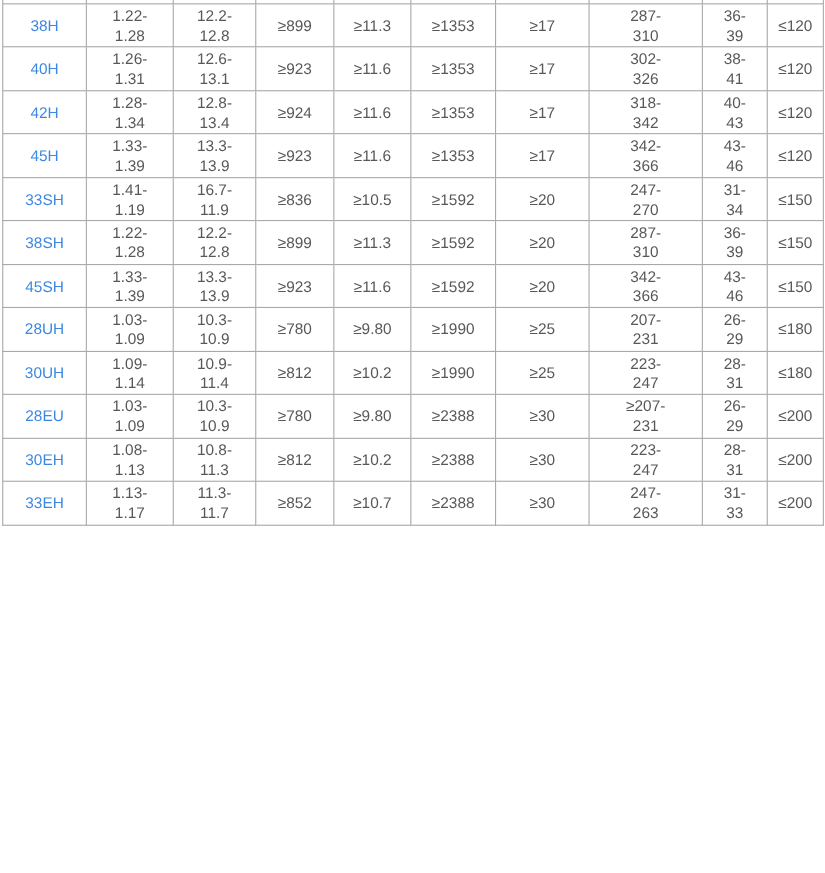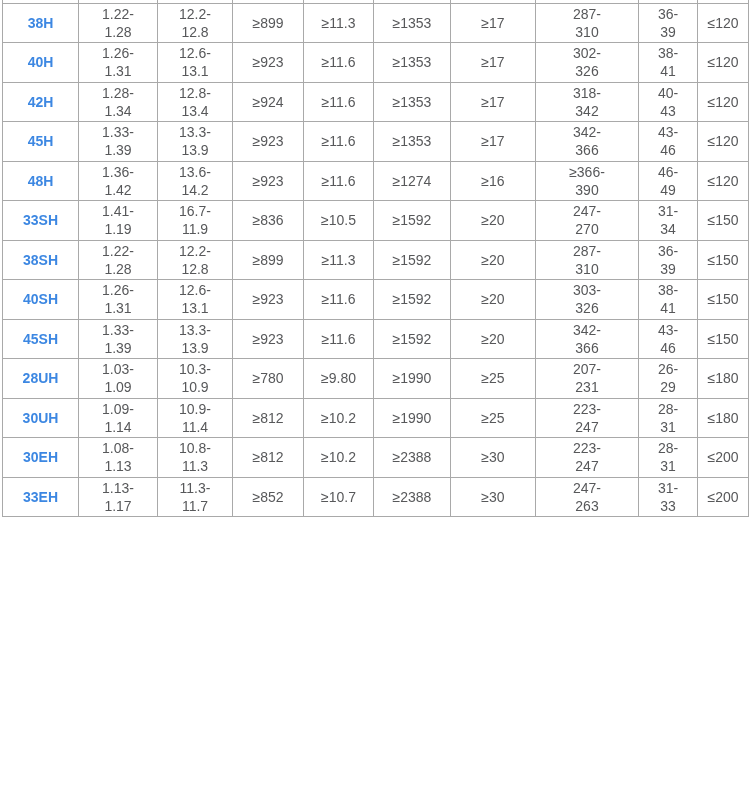--- a/index.html
+++ b/index.html
@@ -31,21 +31,21 @@
     vertical-align: middle;
     padding: 0 2px;
     font-size: 14px;
     line-height: 18px;
     color: var(--value-color, #57585a);
     white-space: pre-line;
     overflow: hidden;
   }
   table.spec-table td.grade {
     color: var(--grade-color, #3c87e2);
-    font-weight: bold;
+    font-weight: normal;
     white-space: nowrap;
   }
 </style>
 </head>
 <body style="background: rgb(255, 255, 255);">
 
 <div class="viewport">
   <table class="spec-table">
     <colgroup>
       <col style="width:76px">
@@ -130,36 +130,20 @@
           <td>≥11.6</td>
           <td>≥1353</td>
           <td>≥17</td>
           <td>342-
 366</td>
           <td>43-
 46</td>
           <td>≤120</td>
         </tr>
         <tr>
-          <td class="grade">48H</td>
-          <td>1.36-
-1.42</td>
-          <td>13.6-
-14.2</td>
-          <td>≥923</td>
-          <td>≥11.6</td>
-          <td>≥1274</td>
-          <td>≥16</td>
-          <td>≥366-
-390</td>
-          <td>46-
-49</td>
-          <td>≤120</td>
-        </tr>
-        <tr>
           <td class="grade">33SH</td>
           <td>1.41-
 1.19</td>
           <td>16.7-
 11.9</td>
           <td>≥836</td>
           <td>≥10.5</td>
           <td>≥1592</td>
           <td>≥20</td>
           <td>247-
@@ -178,36 +162,20 @@
           <td>≥11.3</td>
           <td>≥1592</td>
           <td>≥20</td>
           <td>287-
 310</td>
           <td>36-
 39</td>
           <td>≤150</td>
         </tr>
         <tr>
-          <td class="grade">40SH</td>
-          <td>1.26-
-1.31</td>
-          <td>12.6-
-13.1</td>
-          <td>≥923</td>
-          <td>≥11.6</td>
-          <td>≥1592</td>
-          <td>≥20</td>
-          <td>303-
-326</td>
-          <td>38-
-41</td>
-          <td>≤150</td>
-        </tr>
-        <tr>
           <td class="grade">45SH</td>
           <td>1.33-
 1.39</td>
           <td>13.3-
 13.9</td>
           <td>≥923</td>
           <td>≥11.6</td>
           <td>≥1592</td>
           <td>≥20</td>
           <td>342-
@@ -242,20 +210,36 @@
           <td>≥10.2</td>
           <td>≥1990</td>
           <td>≥25</td>
           <td>223-
 247</td>
           <td>28-
 31</td>
           <td>≤180</td>
         </tr>
         <tr>
+          <td class="grade">28EU</td>
+          <td>1.03-
+1.09</td>
+          <td>10.3-
+10.9</td>
+          <td>≥780</td>
+          <td>≥9.80</td>
+          <td>≥2388</td>
+          <td>≥30</td>
+          <td>≥207-
+231</td>
+          <td>26-
+29</td>
+          <td>≤200</td>
+        </tr>
+        <tr>
           <td class="grade">30EH</td>
           <td>1.08-
 1.13</td>
           <td>10.8-
 11.3</td>
           <td>≥812</td>
           <td>≥10.2</td>
           <td>≥2388</td>
           <td>≥30</td>
           <td>223-

